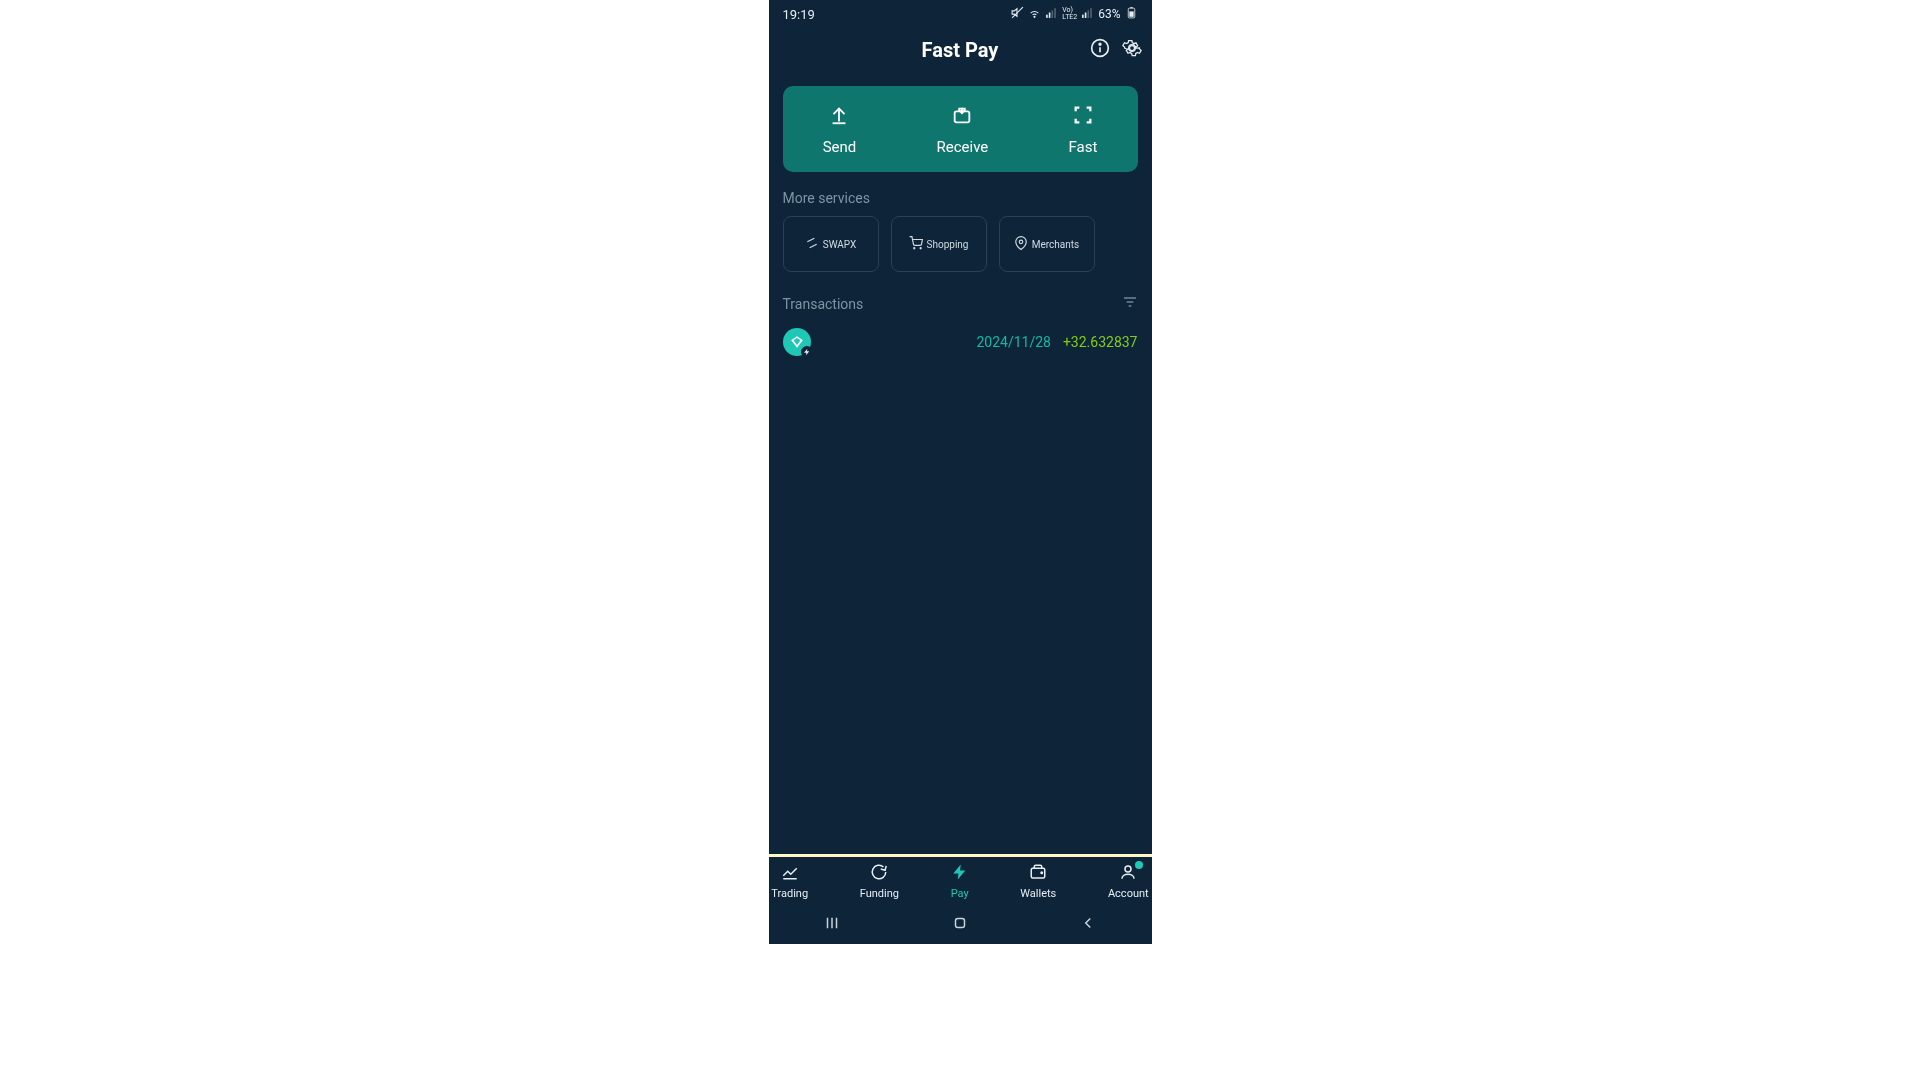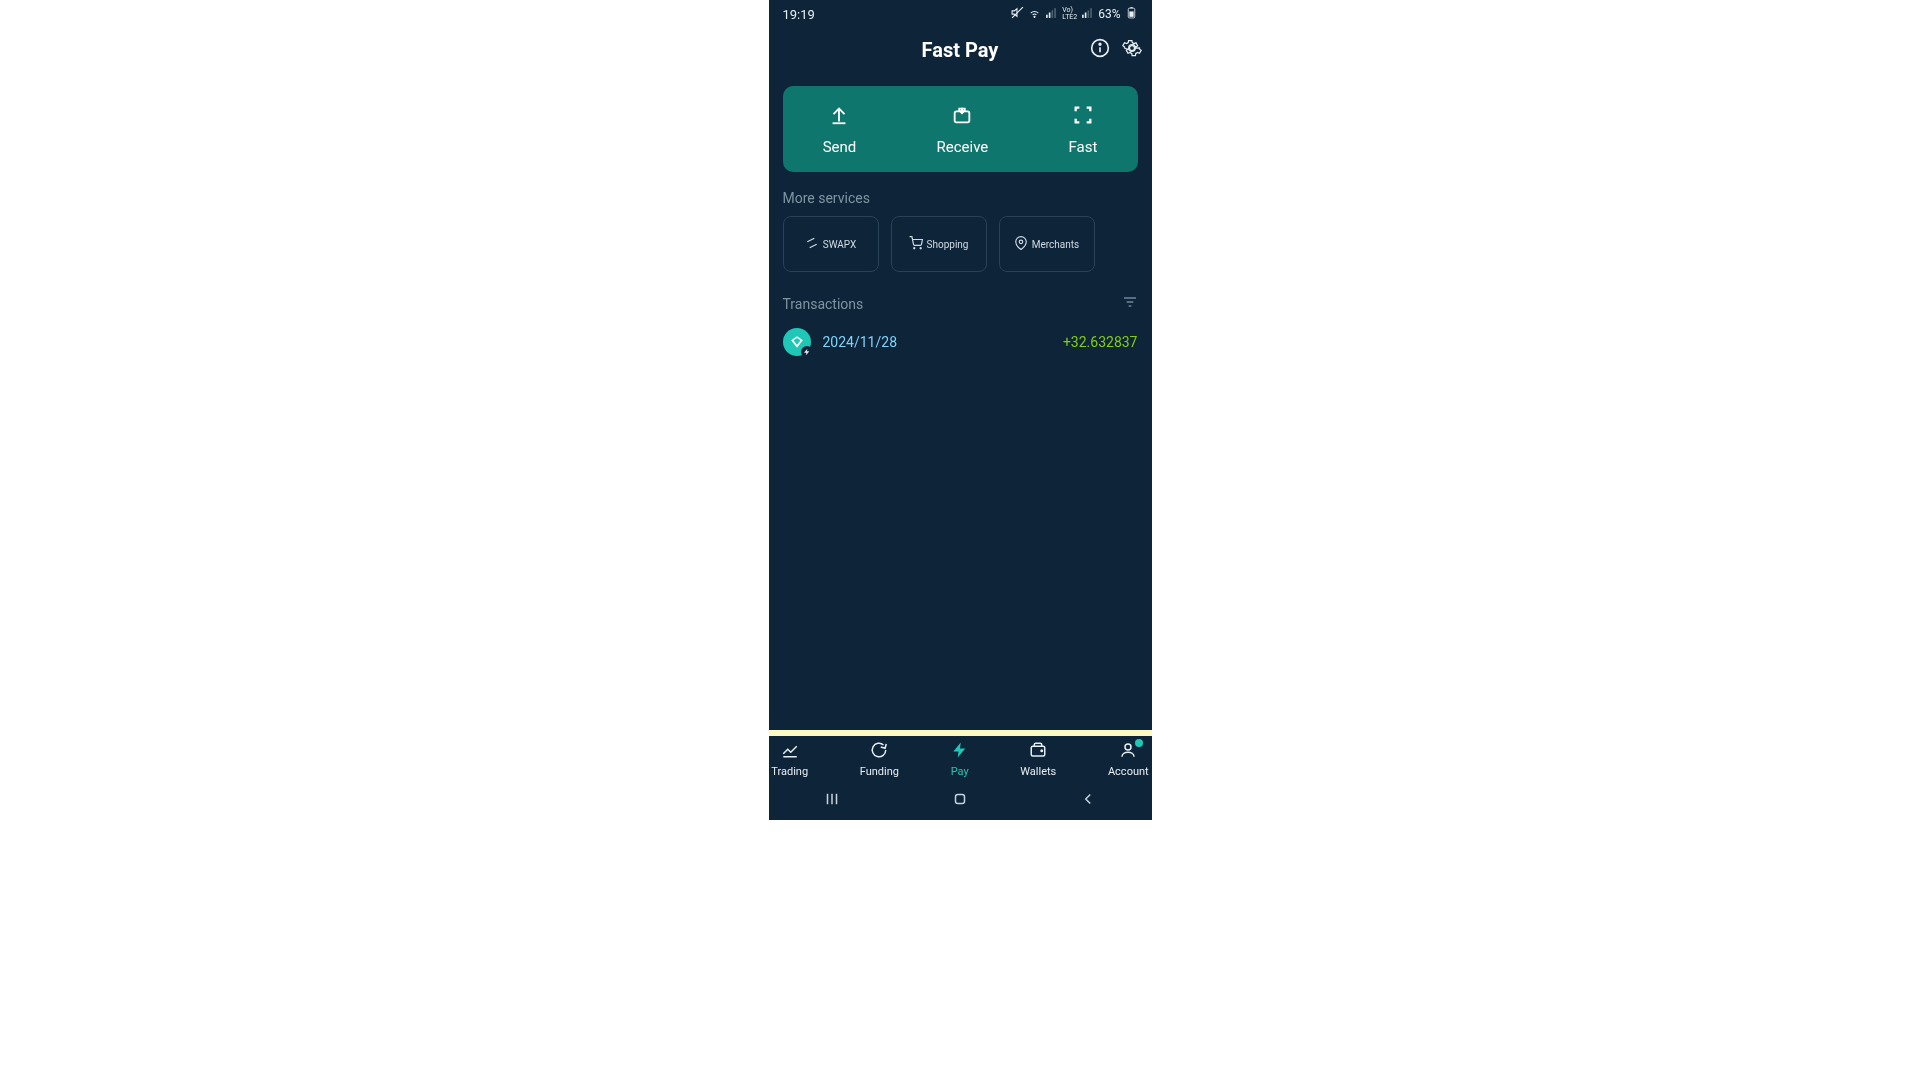--- a/index.html
+++ b/index.html
@@ -8,21 +8,21 @@
     width: 1920px;
     height: 1080px;
     font-family: -apple-system, BlinkMacSystemFont, "Segoe UI", Roboto, Arial, sans-serif;
     display: flex;
     justify-content: center;
     align-items: flex-start;
     padding-top: 0;
   }
   .phone {
     width: 383px;
-    height: 820px;
+    height: 944px;
     background: #0e2438;
     color: #e6eef3;
     display: flex;
     flex-direction: column;
     position: relative;
     overflow: hidden;
   }
   
   .status-bar {
     height: 28px;
@@ -128,27 +128,27 @@
     position: absolute;
     bottom: -2px; right: -2px;
     width: 12px; height: 12px;
     background: #0e2438;
     border-radius: 50%;
     display: flex;
     align-items: center;
     justify-content: center;
   }
   .tx-avatar-bolt svg { width: 8px; height: 8px; }
-  .tx-date { color: #7dd3fc; font-size: 14px; flex: 1; }
+  .tx-date { color: #14b8a6; font-size: 14px; flex: 1; text-align: right; }
   .tx-amount { color: #84cc16; font-size: 14px; }
 
   
   .bottom-nav {
     height: 52px;
-    border-top: 6px solid #fef9c3;
+    border-top: 3px solid #fef9c3;
     display: flex;
     justify-content: space-around;
     align-items: center;
     gap: 46px;
   }
   .nav-item {
     display: flex;
     flex-direction: column;
     align-items: center;
     gap: 3px;

